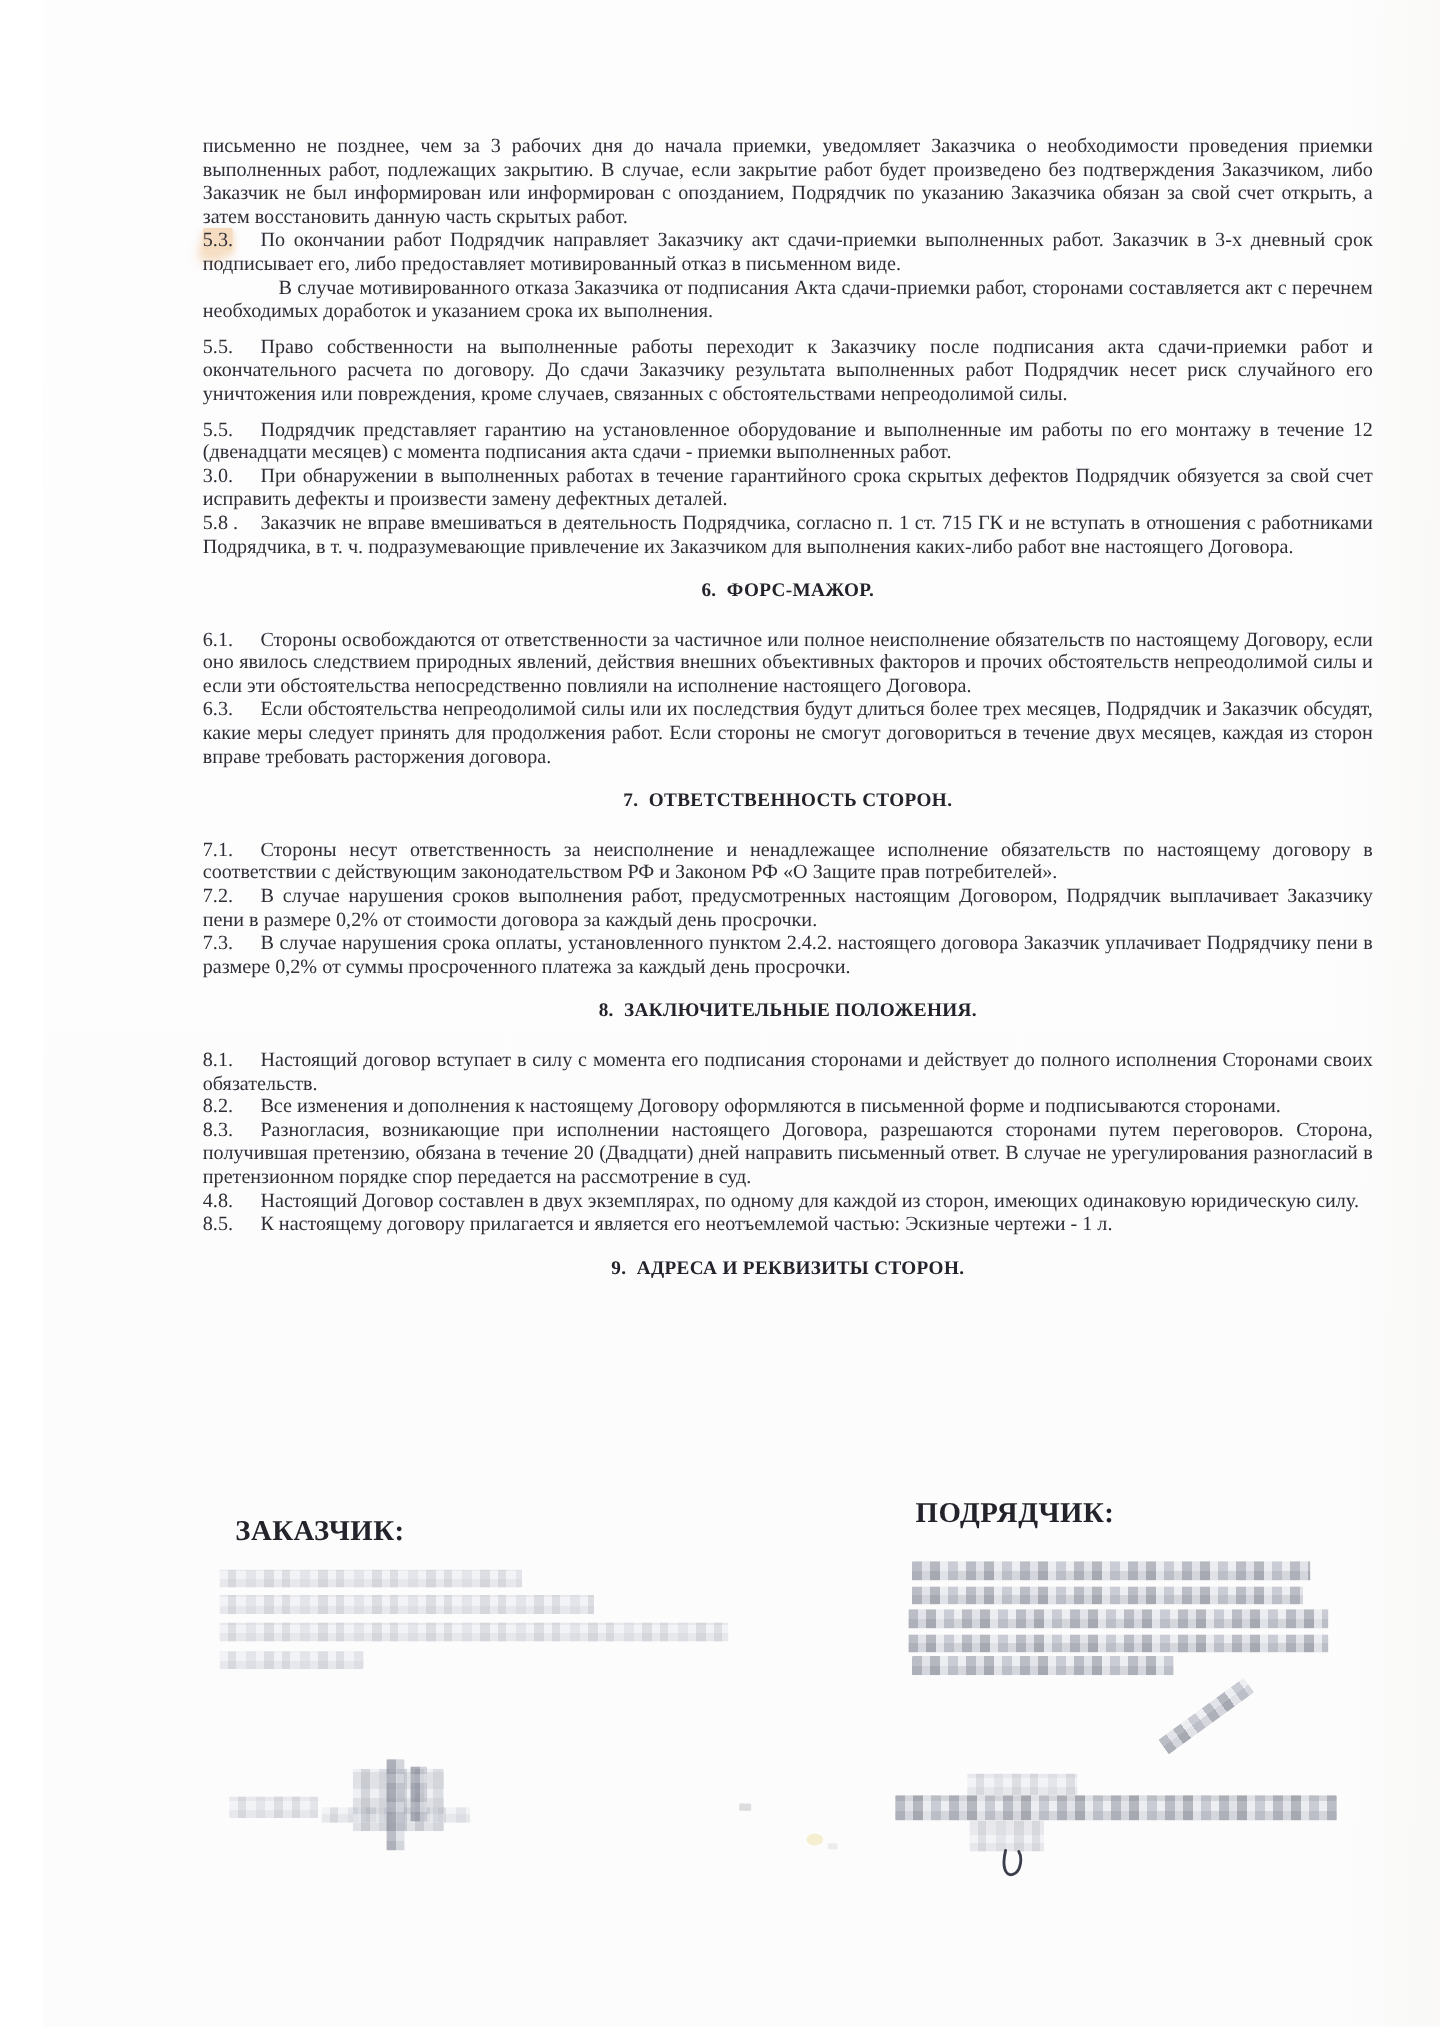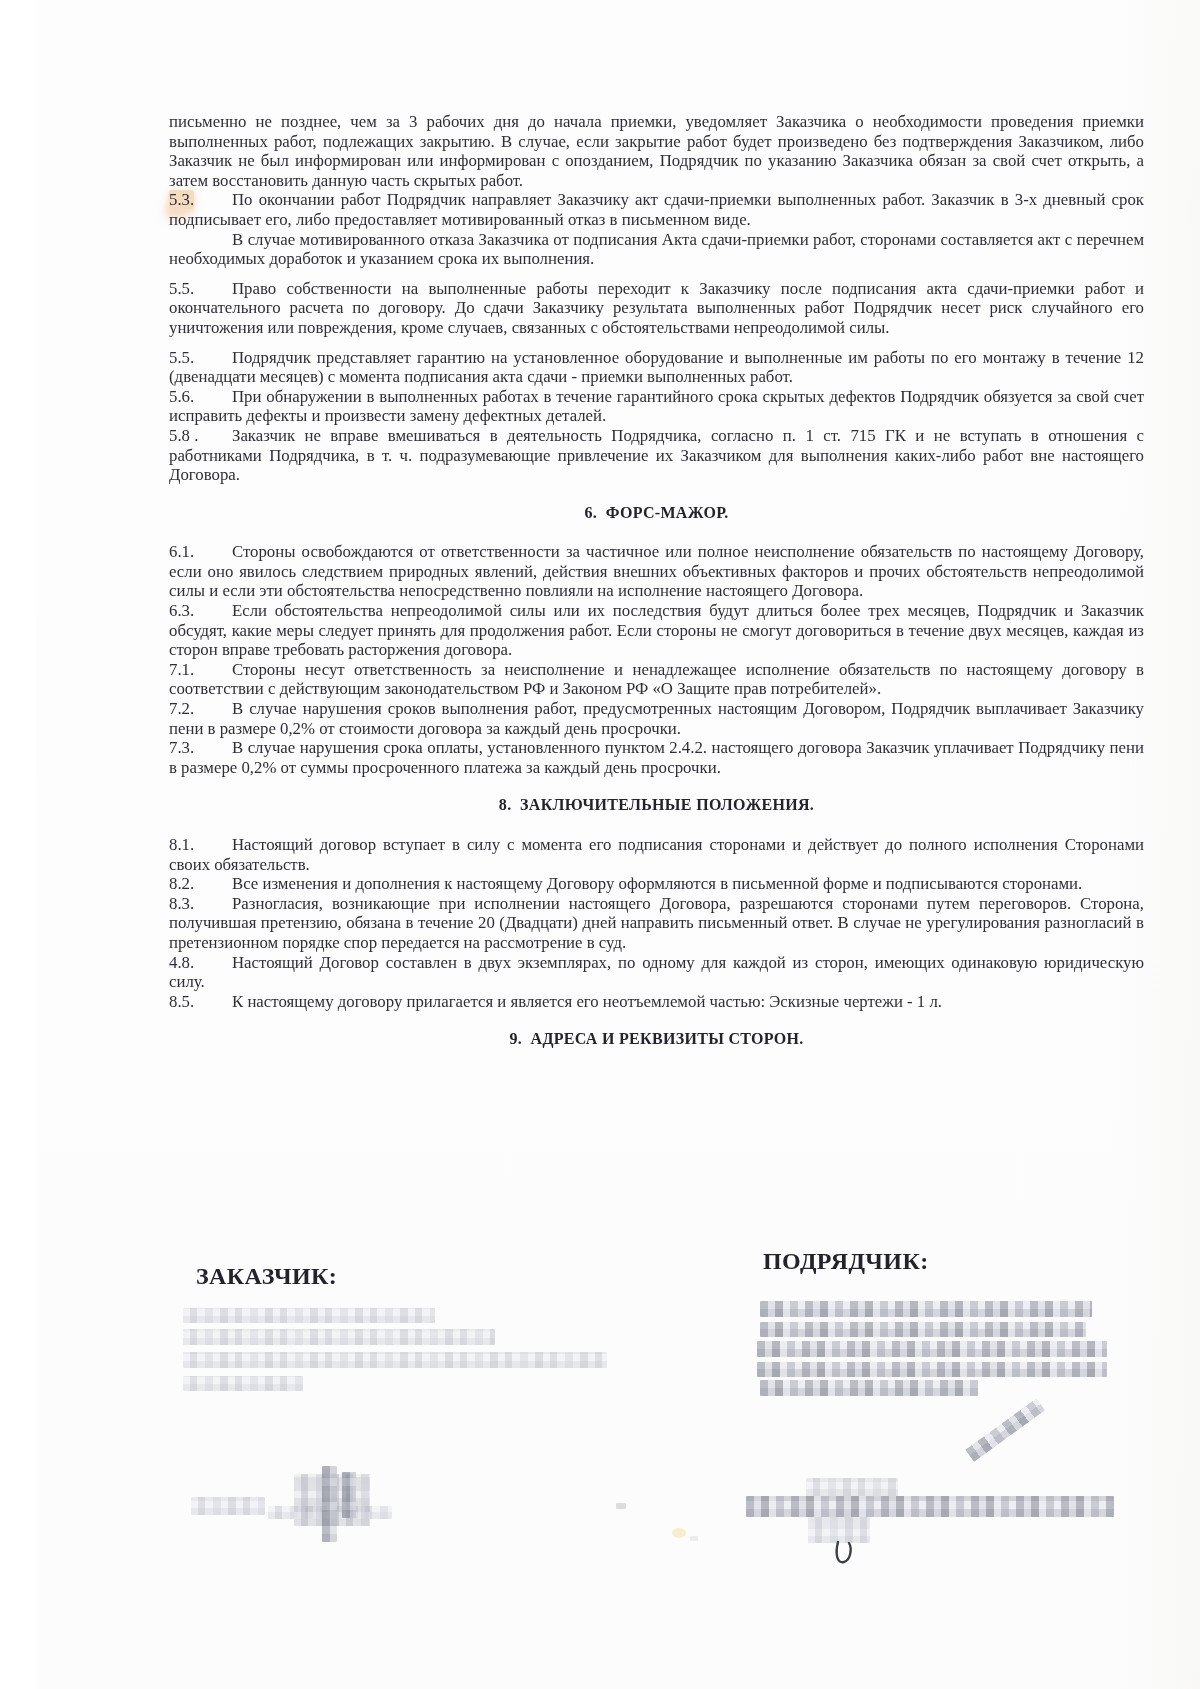--- a/index.html
+++ b/index.html
@@ -16,21 +16,21 @@
   .scan-tint{
     position:absolute;top:0;right:0;width:120px;height:100%;
     background:linear-gradient(90deg,rgba(235,232,214,0) 0%,rgba(235,232,214,.18) 70%,rgba(240,236,216,.28) 100%);
     pointer-events:none;
   }
   .doc{
     position:absolute;left:133px;top:112px;width:975px;
     font-size:16.8px;line-height:19.6px;
   }
   .clause{margin:0;text-align:justify;}
-  .clause .num{display:inline-block;width:63px;vertical-align:baseline;}
+  .clause .num{display:inline-block;width:48px;vertical-align:baseline;}
   .indent{text-indent:63px;}
   .gap-top{margin-top:10px;}
   .num-hl{
     background:#f5dcc0;
     box-shadow:-5px 12px 9px -2px rgba(245,220,192,.85), 0 3px 6px 1px rgba(245,220,192,.9);
     border-radius:2px;
   }
   .sec-h{
     margin:18px 0 20px 0;
     text-align:center;
@@ -69,32 +69,33 @@
     <p class="clause"><span>письменно не позднее, чем за 3 рабочих дня до начала приемки, уведомляет Заказчика о необходимости проведения приемки выполненных работ, подлежащих закрытию. В случае, если закрытие работ будет произведено без подтверждения Заказчиком, либо Заказчик не был информирован или информирован с опозданием, Подрядчик по указанию Заказчика обязан за свой счет открыть, а затем восстановить данную часть скрытых работ.</span></p>
 
     <p class="clause"><span class="num"><span class="num-hl">5.3.</span></span><span>По окончании работ Подрядчик направляет Заказчику акт сдачи-приемки выполненных работ. Заказчик в 3-х дневный срок подписывает его, либо предоставляет мотивированный отказ в письменном виде.</span></p>
 
     <p class="clause indent"><span>В случае мотивированного отказа Заказчика от подписания Акта сдачи-приемки работ, сторонами составляется акт с перечнем необходимых доработок и указанием срока их выполнения.</span></p>
 
     <p class="clause gap-top"><span class="num">5.5.</span><span>Право собственности на выполненные работы переходит к Заказчику после подписания акта сдачи-приемки работ и окончательного расчета по договору. До сдачи Заказчику результата выполненных работ Подрядчик несет риск случайного его уничтожения или повреждения, кроме случаев, связанных с обстоятельствами непреодолимой силы.</span></p>
 
     <p class="clause gap-top"><span class="num">5.5.</span><span>Подрядчик представляет гарантию на установленное оборудование и выполненные им работы по его монтажу в течение 12 (двенадцати месяцев) с момента подписания акта сдачи - приемки выполненных работ.</span></p>
 
-    <p class="clause"><span class="num">5.6.</span><span>При обнаружении в выполненных работах в течение гарантийного срока скрытых дефектов Подрядчик обязуется за свой счет исправить дефекты и произвести замену дефектных деталей.</span></p>
+    <p class="clause"><span class="num">3.0.</span><span>При обнаружении в выполненных работах в течение гарантийного срока скрытых дефектов Подрядчик обязуется за свой счет исправить дефекты и произвести замену дефектных деталей.</span></p>
 
 
     <p class="clause"><span class="num">5.8 .</span><span>Заказчик не вправе вмешиваться в деятельность Подрядчика, согласно п. 1 ст. 715 ГК и не вступать в отношения с работниками Подрядчика, в т. ч. подразумевающие привлечение их Заказчиком для выполнения каких-либо работ вне настоящего Договора.</span></p>
 
     <h2 class="sec-h">6.  ФОРС-МАЖОР.</h2>
 
     <p class="clause"><span class="num">6.1.</span><span>Стороны освобождаются от ответственности за частичное или полное неисполнение обязательств по настоящему Договору, если оно явилось следствием природных явлений, действия внешних объективных факторов и прочих обстоятельств непреодолимой силы и если эти обстоятельства непосредственно повлияли на исполнение настоящего Договора.</span></p>
 
 
     <p class="clause"><span class="num">6.3.</span><span>Если обстоятельства непреодолимой силы или их последствия будут длиться более трех месяцев, Подрядчик и Заказчик обсудят, какие меры следует принять для продолжения работ. Если стороны не смогут договориться в течение двух месяцев, каждая из сторон вправе требовать расторжения договора.</span></p>
 
+    <h2 class="sec-h">7.  ОТВЕТСТВЕННОСТЬ СТОРОН.</h2>
 
     <p class="clause"><span class="num">7.1.</span><span>Стороны несут ответственность за неисполнение и ненадлежащее исполнение обязательств по настоящему договору в соответствии с действующим законодательством РФ и Законом РФ «О Защите прав потребителей».</span></p>
 
     <p class="clause"><span class="num">7.2.</span><span>В случае нарушения сроков выполнения работ, предусмотренных настоящим Договором, Подрядчик выплачивает Заказчику пени в размере 0,2% от стоимости договора за каждый день просрочки.</span></p>
 
     <p class="clause"><span class="num">7.3.</span><span>В случае нарушения срока оплаты, установленного пунктом 2.4.2. настоящего договора Заказчик уплачивает Подрядчику пени в размере 0,2% от суммы просроченного платежа за каждый день просрочки.</span></p>
 
     <h2 class="sec-h">8.  ЗАКЛЮЧИТЕЛЬНЫЕ ПОЛОЖЕНИЯ.</h2>
 
     <p class="clause"><span class="num">8.1.</span><span>Настоящий договор вступает в силу с момента его подписания сторонами и действует до полного исполнения Сторонами своих обязательств.</span></p>

